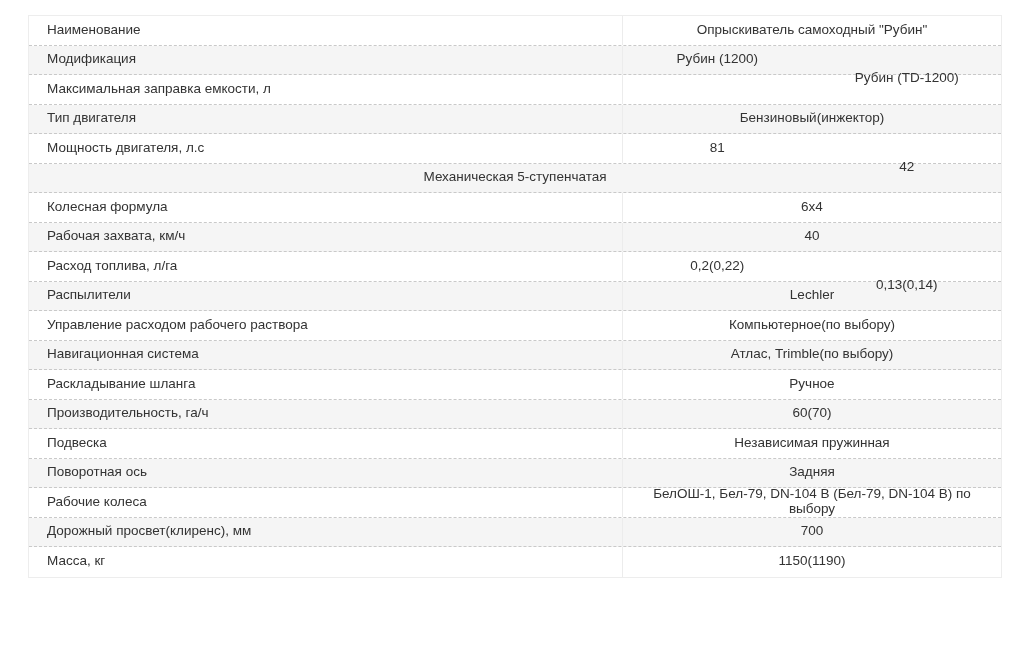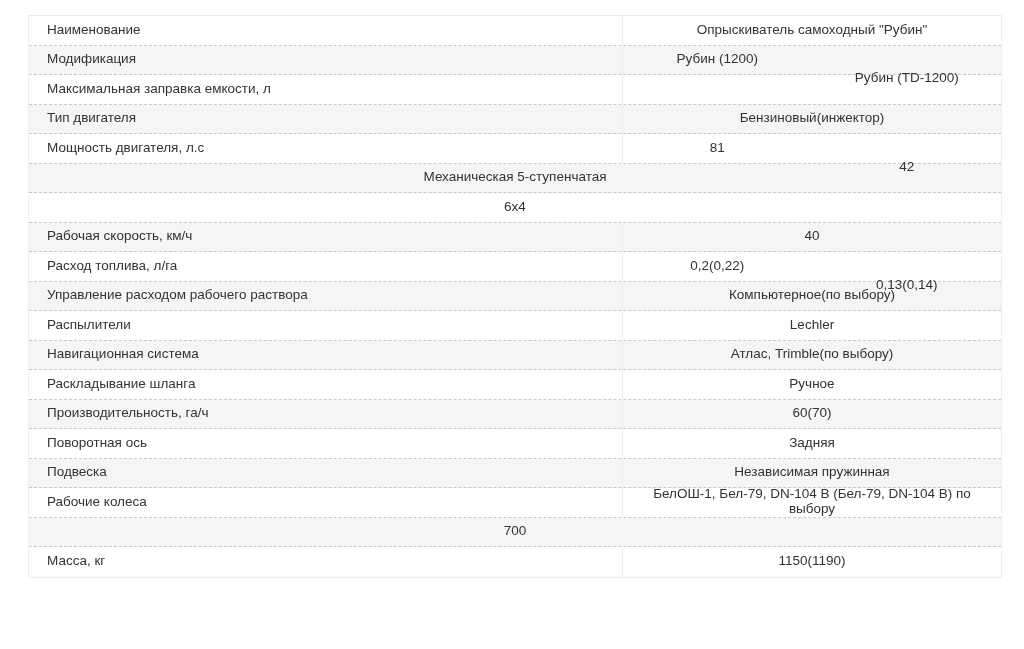--- a/index.html
+++ b/index.html
@@ -100,47 +100,48 @@
         <div class="cell value-cell">81</div>
         <div class="cell value-cell">42</div>
       </div>
     </div>
     <div class="row">
       <div class="values">
         <div class="cell value-cell">Механическая 5-ступенчатая</div>
       </div>
     </div>
     <div class="row">
+      <div class="cell label-cell">Колесная формула</div>
       <div class="values">
         <div class="cell value-cell">6x4</div>
       </div>
     </div>
     <div class="row">
-      <div class="cell label-cell">Рабочая скорость, км/ч</div>
+      <div class="cell label-cell">Рабочая захвата, км/ч</div>
       <div class="values">
         <div class="cell value-cell">40</div>
       </div>
     </div>
     <div class="row">
       <div class="cell label-cell">Расход топлива, л/га</div>
       <div class="values">
         <div class="cell value-cell">0,2(0,22)</div>
         <div class="cell value-cell">0,13(0,14)</div>
       </div>
     </div>
     <div class="row">
+      <div class="cell label-cell">Распылители</div>
+      <div class="values">
+        <div class="cell value-cell">Lechler</div>
+      </div>
+    </div>
+    <div class="row">
       <div class="cell label-cell">Управление расходом рабочего раствора</div>
       <div class="values">
         <div class="cell value-cell">Компьютерное(по выбору)</div>
-      </div>
-    </div>
-    <div class="row">
-      <div class="cell label-cell">Распылители</div>
-      <div class="values">
-        <div class="cell value-cell">Lechler</div>
       </div>
     </div>
     <div class="row">
       <div class="cell label-cell">Навигационная система</div>
       <div class="values">
         <div class="cell value-cell">Атлас, Trimble(по выбору)</div>
       </div>
     </div>
     <div class="row">
       <div class="cell label-cell">Раскладывание шланга</div>
@@ -148,38 +149,39 @@
         <div class="cell value-cell">Ручное</div>
       </div>
     </div>
     <div class="row">
       <div class="cell label-cell">Производительность, га/ч</div>
       <div class="values">
         <div class="cell value-cell">60(70)</div>
       </div>
     </div>
     <div class="row">
+      <div class="cell label-cell">Подвеска</div>
+      <div class="values">
+        <div class="cell value-cell">Независимая пружинная</div>
+      </div>
+    </div>
+    <div class="row">
       <div class="cell label-cell">Поворотная ось</div>
       <div class="values">
         <div class="cell value-cell">Задняя</div>
-      </div>
-    </div>
-    <div class="row">
-      <div class="cell label-cell">Подвеска</div>
-      <div class="values">
-        <div class="cell value-cell">Независимая пружинная</div>
       </div>
     </div>
     <div class="row">
       <div class="cell label-cell">Рабочие колеса</div>
       <div class="values">
         <div class="cell value-cell">БелОШ-1, Бел-79, DN-104 В (Бел-79, DN-104 В) по выбору</div>
       </div>
     </div>
     <div class="row">
+      <div class="cell label-cell">Дорожный просвет(клиренс), мм</div>
       <div class="values">
         <div class="cell value-cell">700</div>
       </div>
     </div>
     <div class="row">
       <div class="cell label-cell">Масса, кг</div>
       <div class="values">
         <div class="cell value-cell">1150(1190)</div>
       </div>
     </div>

